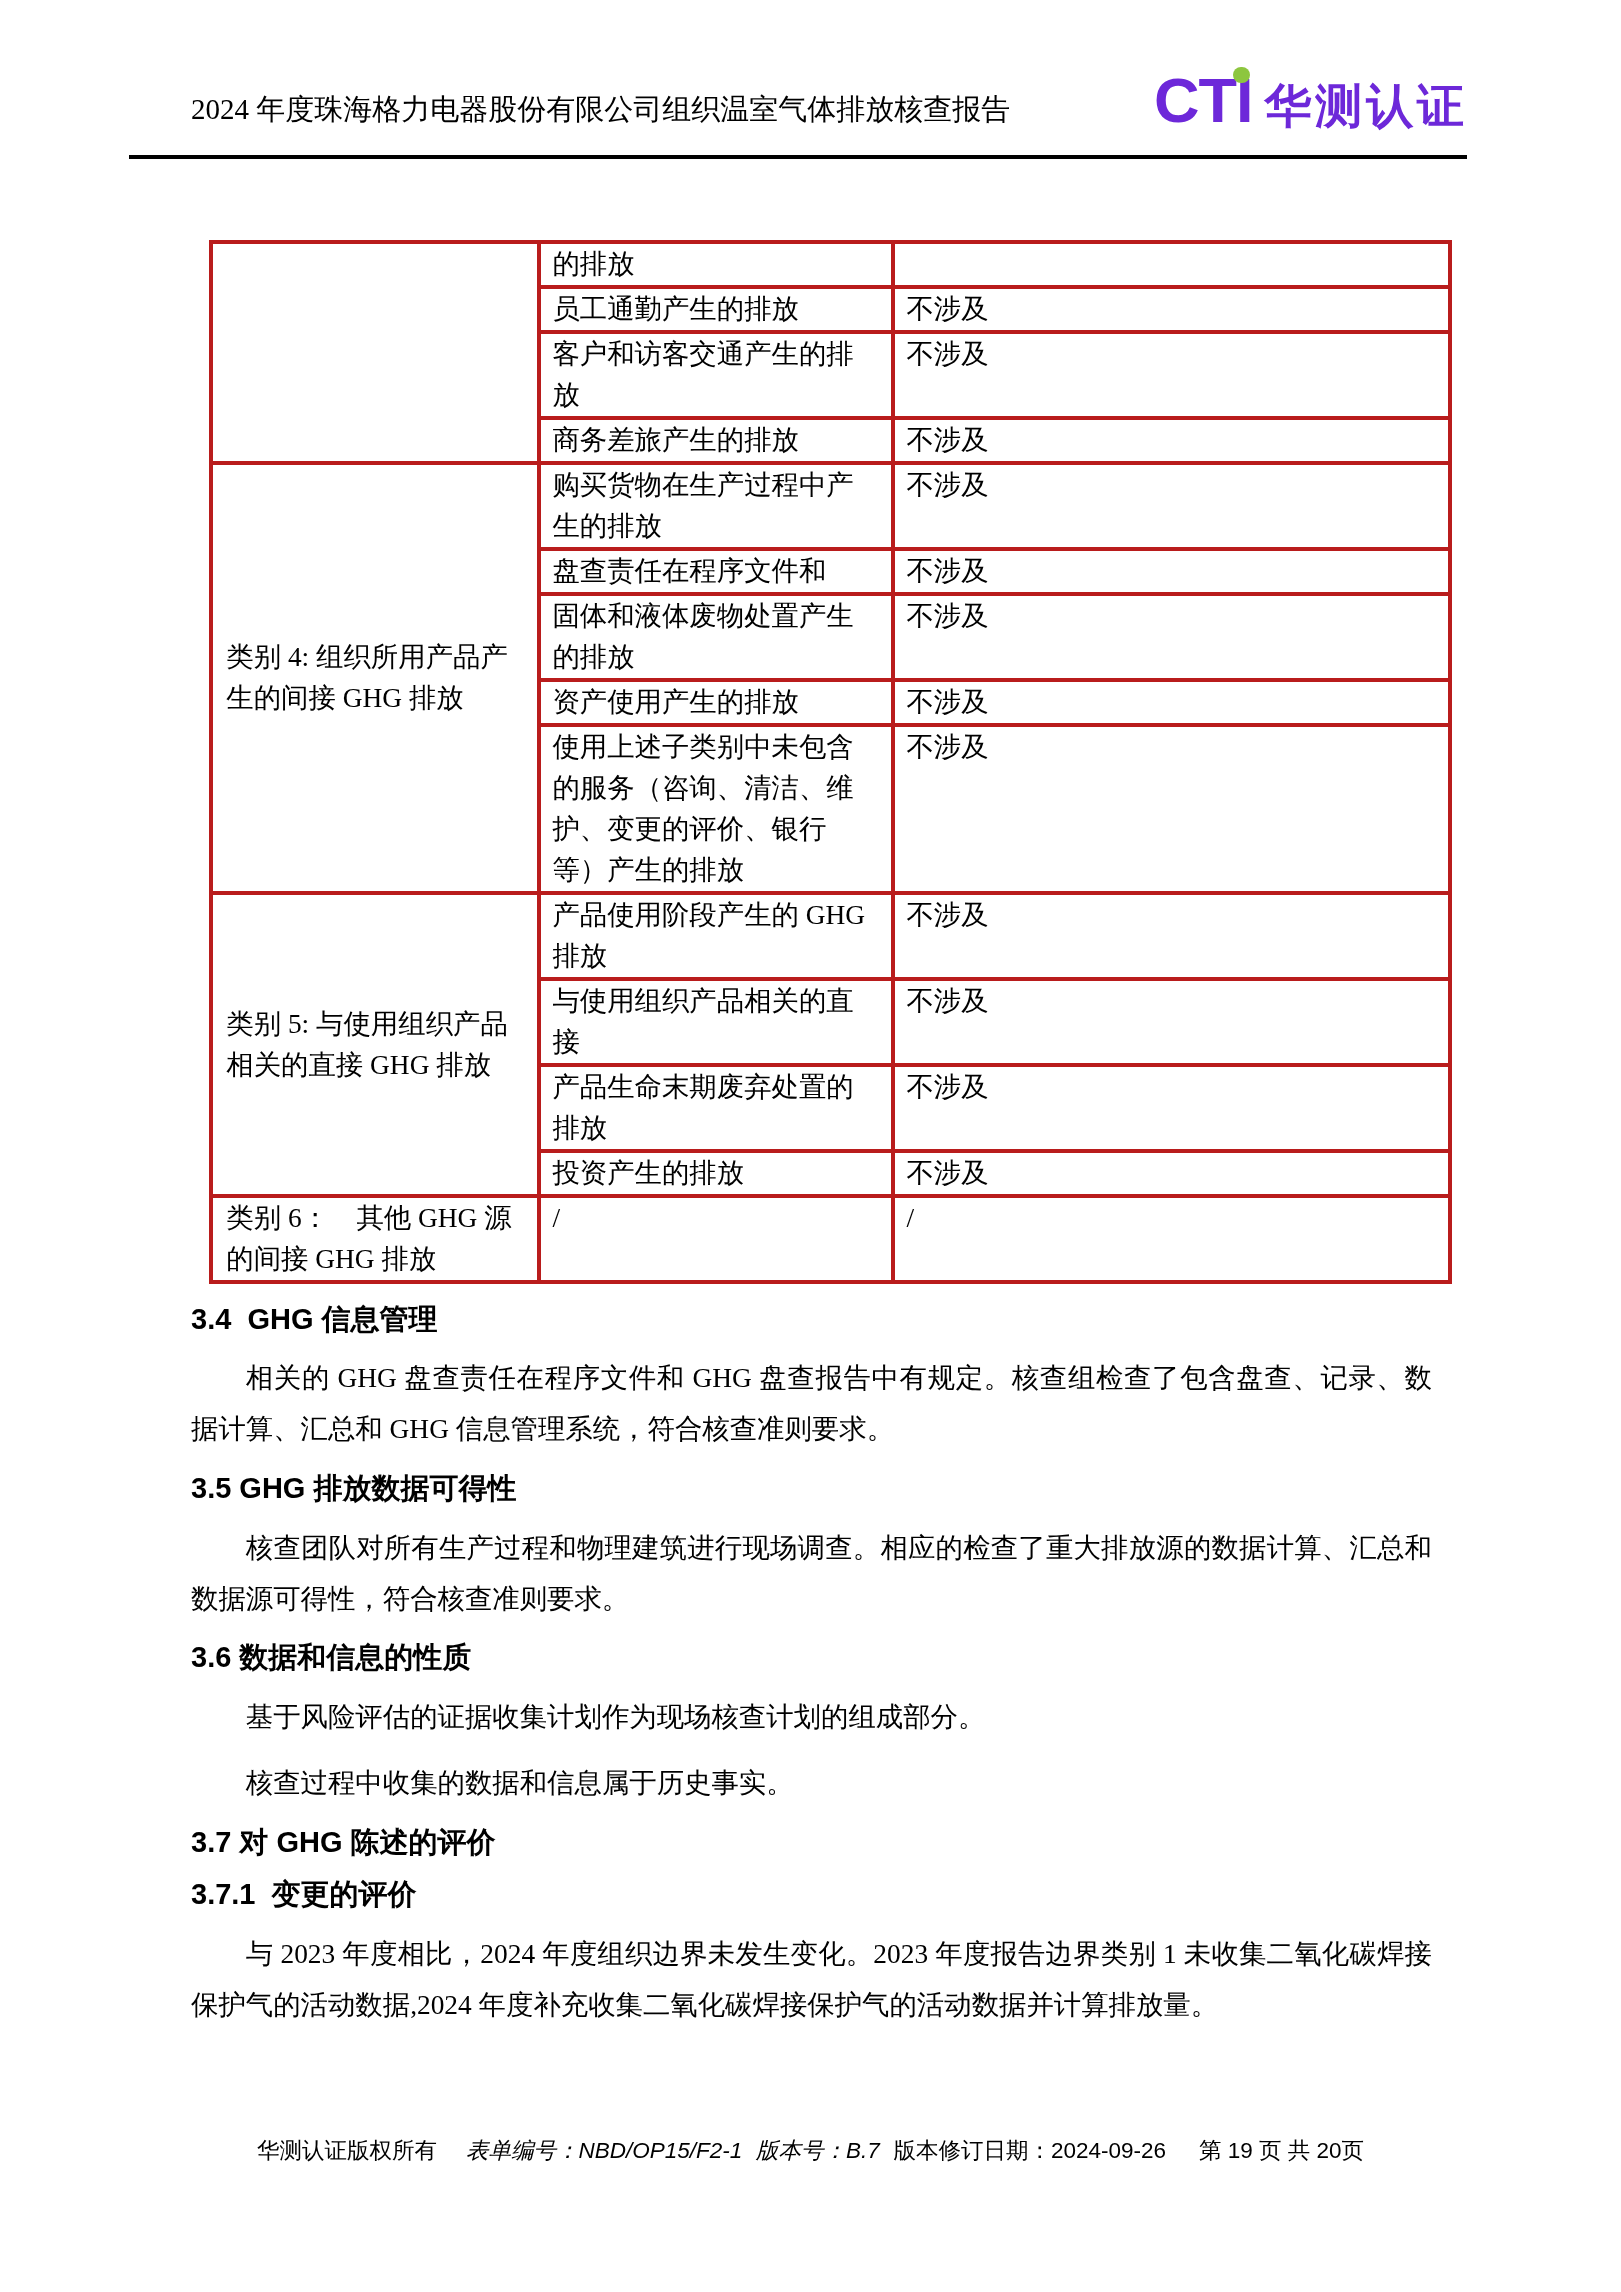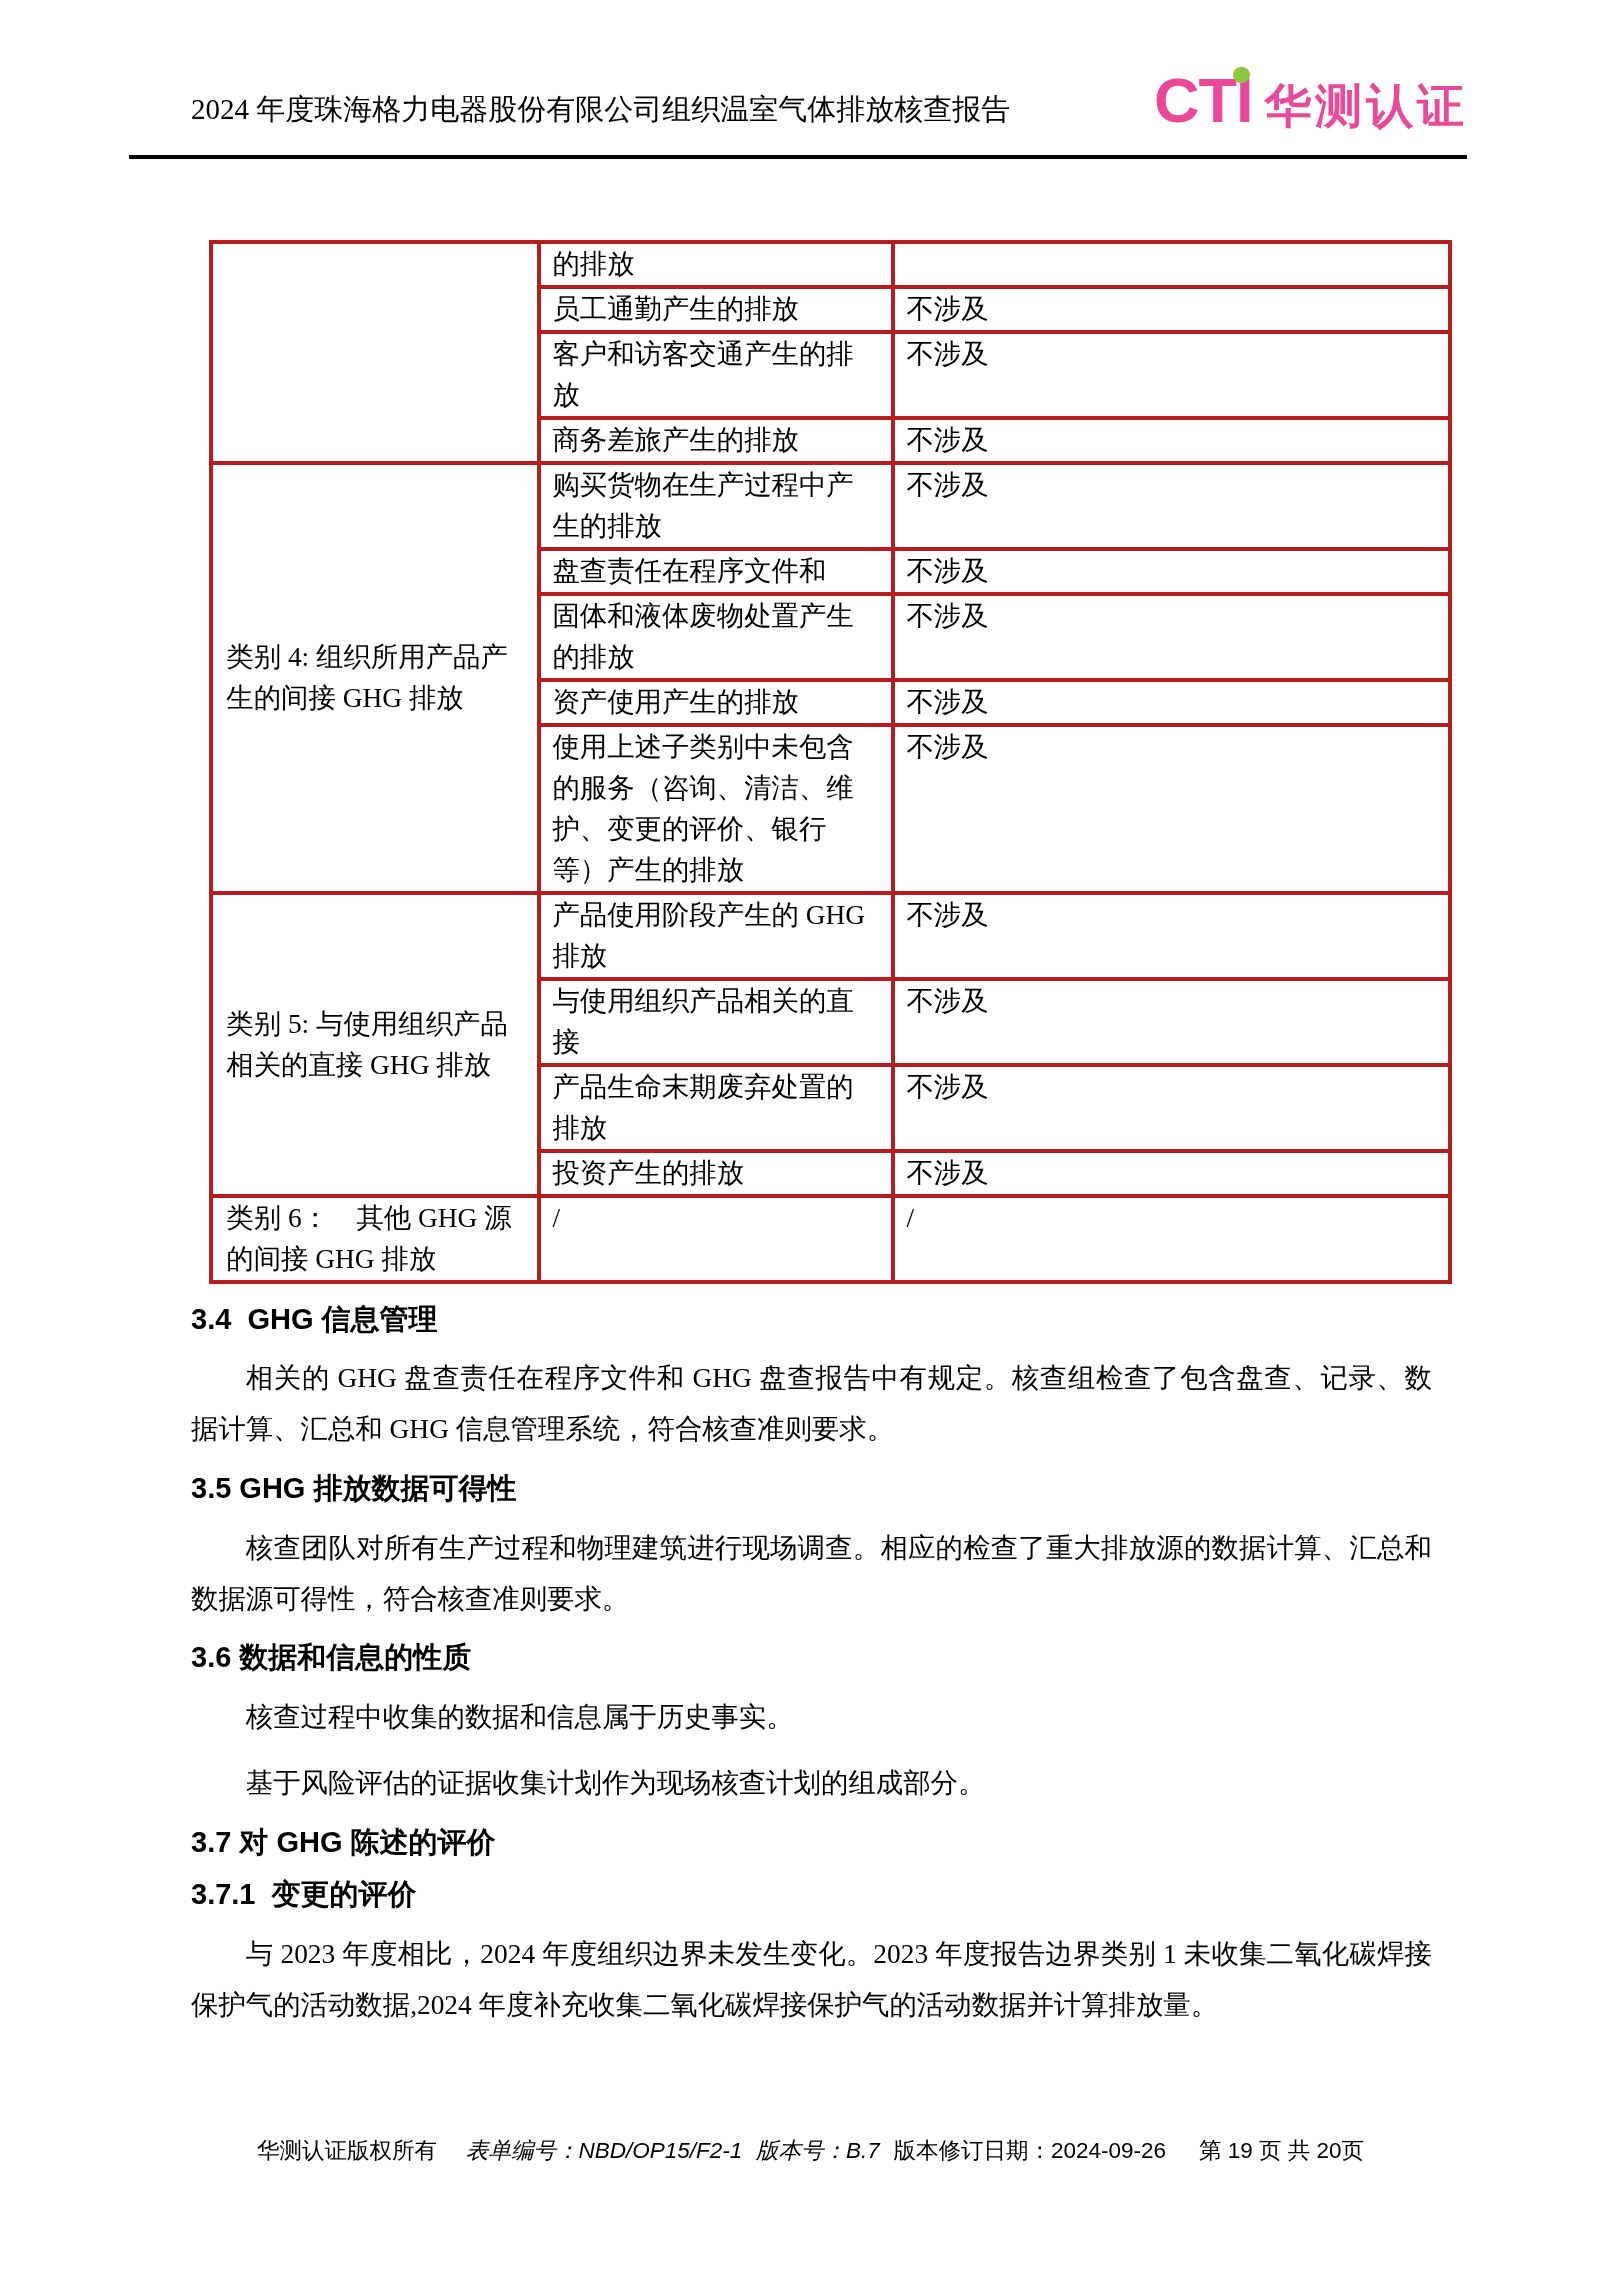--- a/index.html
+++ b/index.html
@@ -79,21 +79,21 @@
   .f-form, .f-ver { margin-right:13.7px;font-style:italic; }
   .f-page { margin-left:33px; }
 </style>
 </head>
 <body>
 
 <div class="page">
 
   <div class="header-title">2024 年度珠海格力电器股份有限公司组织温室气体排放核查报告</div>
 
-  <div class="logo" style="color: #ec4899;">
+  <div class="logo" style="color: #6d28d9;">
     <span class="logo-cti">
       <span>CTI</span>
       <span class="logo-dot" style="background: rgb(141, 198, 63);"></span>
     </span>
     <span class="logo-cn">华测认证</span>
   </div>
 
   <div class="header-rule"></div>
 
   <div class="content">
@@ -168,22 +168,22 @@
         </tbody>
     </table>
 
     <h2 class="sec">3.4&nbsp; GHG 信息管理</h2>
     <p class="body">相关的 GHG 盘查责任在程序文件和 GHG 盘查报告中有规定。核查组检查了包含盘查、记录、数据计算、汇总和 GHG 信息管理系统，符合核查准则要求。</p>
 
     <h2 class="sec">3.5 GHG 排放数据可得性</h2>
     <p class="body">核查团队对所有生产过程和物理建筑进行现场调查。相应的检查了重大排放源的数据计算、汇总和数据源可得性，符合核查准则要求。</p>
 
     <h2 class="sec">3.6 数据和信息的性质</h2>
+    <p class="body">基于风险评估的证据收集计划作为现场核查计划的组成部分。</p>
     <p class="body">核查过程中收集的数据和信息属于历史事实。</p>
-    <p class="body">基于风险评估的证据收集计划作为现场核查计划的组成部分。</p>
 
     <h2 class="sec">3.7 对 GHG 陈述的评价</h2>
 
     <h2 class="sec">3.7.1&nbsp; 变更的评价</h2>
     <p class="body">与 2023 年度相比，2024 年度组织边界未发生变化。2023 年度报告边界类别 1 未收集二氧化碳焊接保护气的活动数据,2024 年度补充收集二氧化碳焊接保护气的活动数据并计算排放量。</p>
 
   </div>
 
   <div class="footer">
     <span class="f-copy">华测认证版权所有</span>

